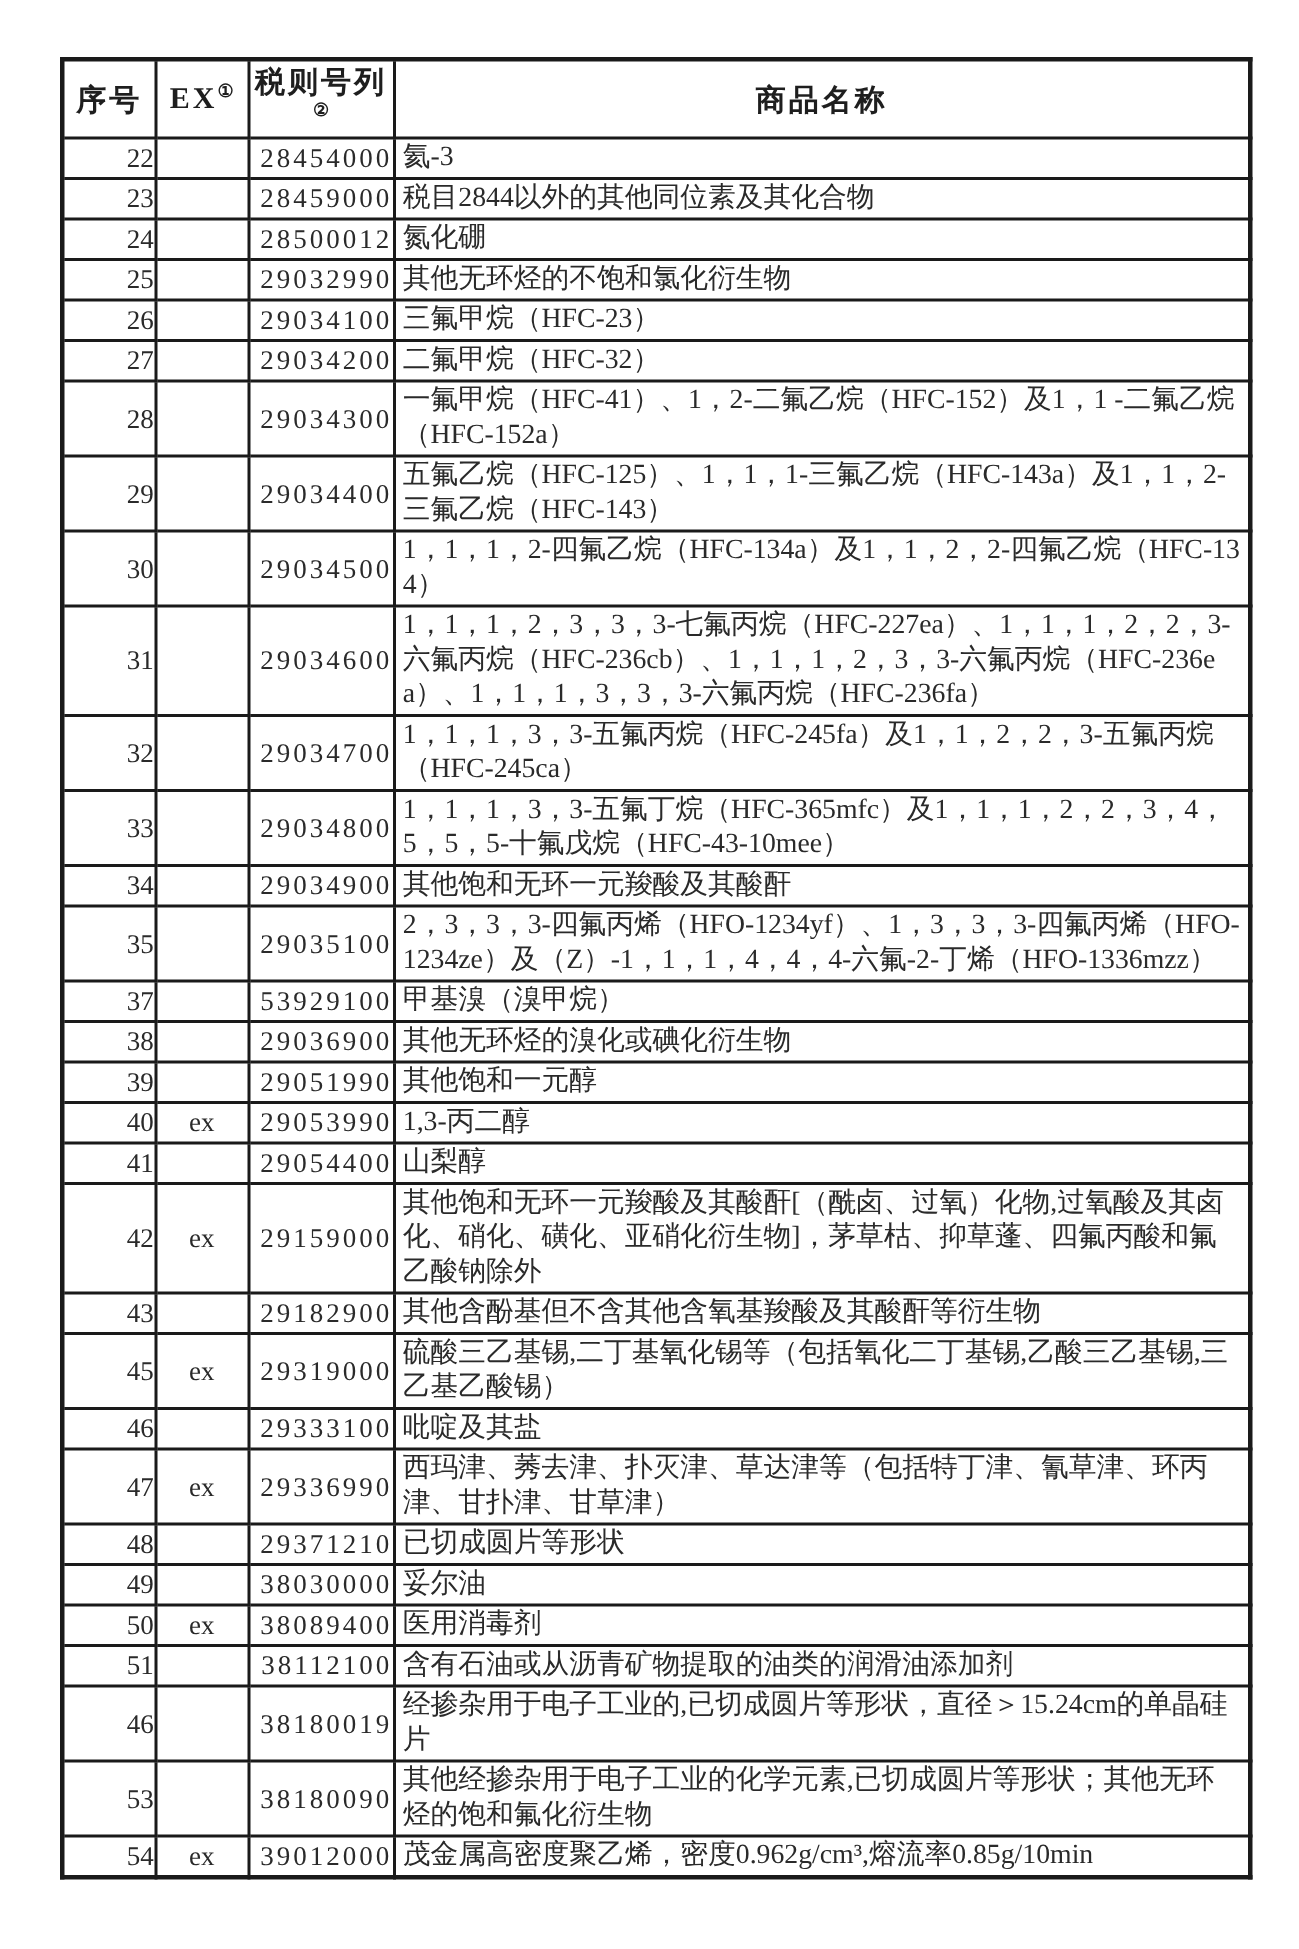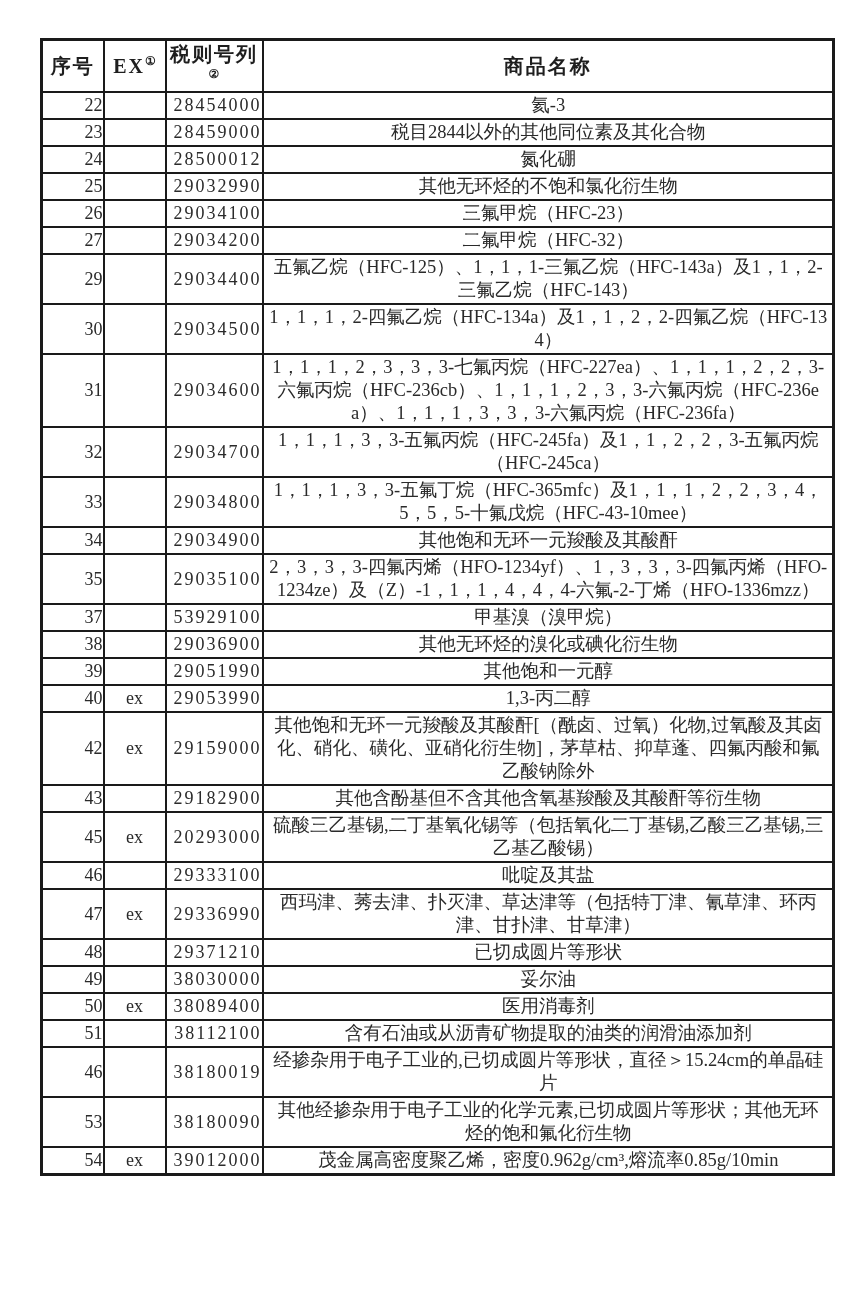--- a/index.html
+++ b/index.html
@@ -55,21 +55,21 @@
     height: 23px;
   }
   td.c-ex {
     text-align: center;
   }
   td.c-code {
     text-align: right;
     letter-spacing: 2px;
   }
   td.c-name {
-    text-align: center;
+    text-align: left;
     padding: 1px 4px 1px 5px;
     font-size: 18.5px;
     word-break: break-all;
   }
   col.w-no   { width: 62px; }
   col.w-ex   { width: 62px; }
   col.w-code { width: 97px; }
   col.w-name { width: 571px; }
 </style>
 </head>
@@ -127,20 +127,26 @@
     <td class="c-name">三氟甲烷（HFC-23）</td>
   </tr>
 
   <tr>
     <td class="c-no">27</td>
     <td class="c-ex"></td>
     <td class="c-code">29034200</td>
     <td class="c-name">二氟甲烷（HFC-32）</td>
   </tr>
 
+  <tr>
+    <td class="c-no">28</td>
+    <td class="c-ex"></td>
+    <td class="c-code">29034300</td>
+    <td class="c-name">一氟甲烷（HFC-41）、1，2-二氟乙烷（HFC-152）及1，1 -二氟乙烷（HFC-152a）</td>
+  </tr>
 
   <tr>
     <td class="c-no">29</td>
     <td class="c-ex"></td>
     <td class="c-code">29034400</td>
     <td class="c-name">五氟乙烷（HFC-125）、1，1，1-三氟乙烷（HFC-143a）及1，1，2-三氟乙烷（HFC-143）</td>
   </tr>
 
   <tr>
     <td class="c-no">30</td>
@@ -206,40 +212,46 @@
     <td class="c-name">其他饱和一元醇</td>
   </tr>
 
   <tr>
     <td class="c-no">40</td>
     <td class="c-ex">ex</td>
     <td class="c-code">29053990</td>
     <td class="c-name">1,3-丙二醇</td>
   </tr>
 
+  <tr>
+    <td class="c-no">41</td>
+    <td class="c-ex"></td>
+    <td class="c-code">29054400</td>
+    <td class="c-name">山梨醇</td>
+  </tr>
 
   <tr>
     <td class="c-no">42</td>
     <td class="c-ex">ex</td>
     <td class="c-code">29159000</td>
     <td class="c-name">其他饱和无环一元羧酸及其酸酐[（酰卤、过氧）化物,过氧酸及其卤化、硝化、磺化、亚硝化衍生物]，茅草枯、抑草蓬、四氟丙酸和氟乙酸钠除外</td>
   </tr>
 
   <tr>
     <td class="c-no">43</td>
     <td class="c-ex"></td>
     <td class="c-code">29182900</td>
     <td class="c-name">其他含酚基但不含其他含氧基羧酸及其酸酐等衍生物</td>
   </tr>
 
 
   <tr>
     <td class="c-no">45</td>
     <td class="c-ex">ex</td>
-    <td class="c-code">20293000</td>
+    <td class="c-code">29319000</td>
     <td class="c-name">硫酸三乙基锡,二丁基氧化锡等（包括氧化二丁基锡,乙酸三乙基锡,三乙基乙酸锡）</td>
   </tr>
 
   <tr>
     <td class="c-no">46</td>
     <td class="c-ex"></td>
     <td class="c-code">29333100</td>
     <td class="c-name">吡啶及其盐</td>
   </tr>
 

